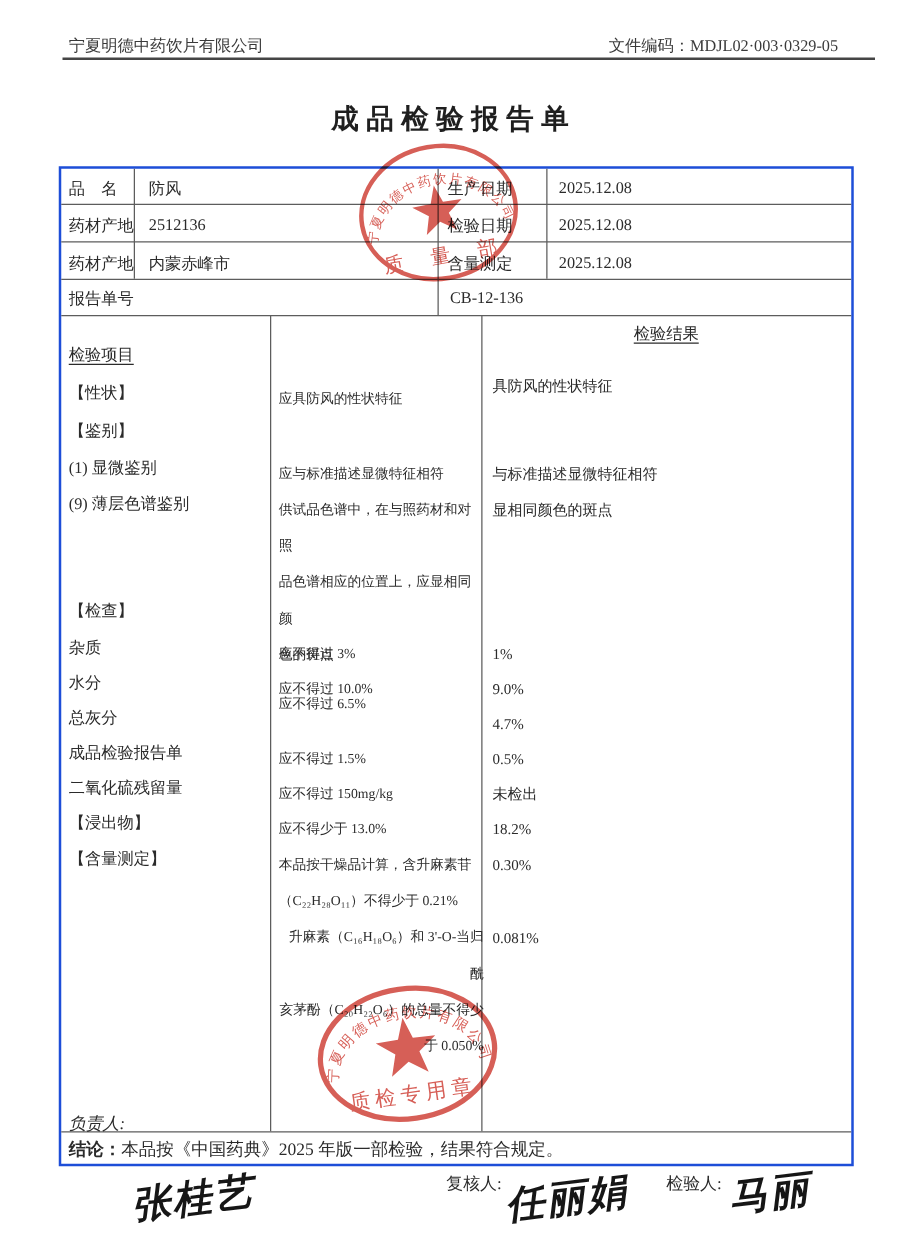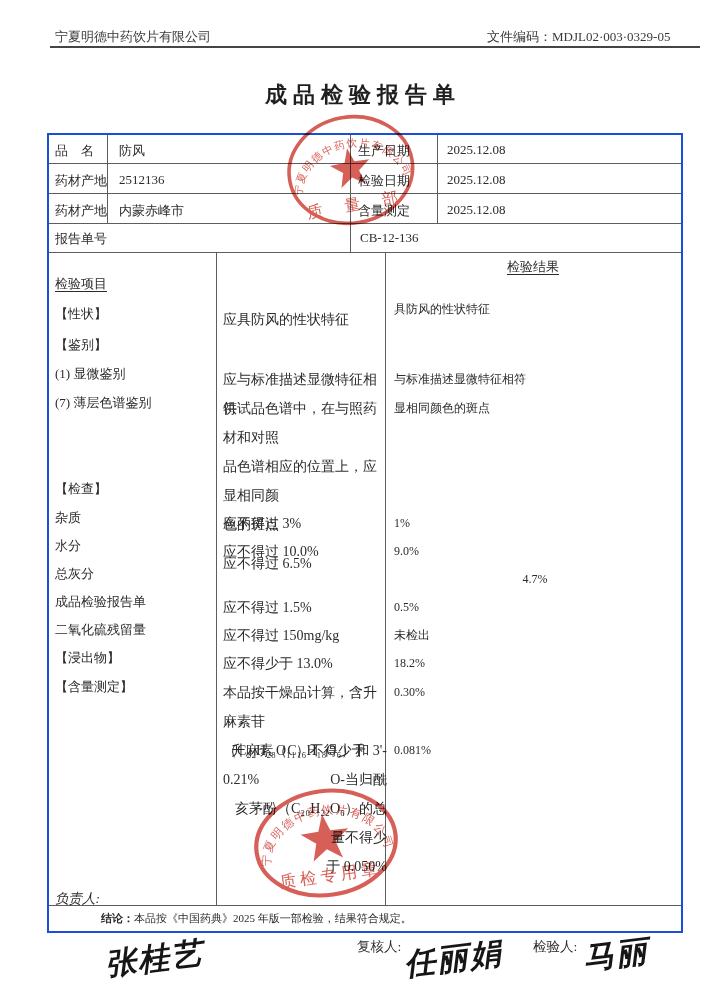--- a/index.html
+++ b/index.html
@@ -20,24 +20,24 @@
   
   #report-table{
     left:47px;top:133px;width:636px;height:800px;
     border:2px solid #1d4ed8;box-sizing:border-box;background:transparent;
   }
   .hline{position:absolute;left:0;width:632px;height:1px;background:#5d5d5d;}
   .vline{position:absolute;width:1px;background:#5d5d5d;}
   .cell{position:absolute;font-size:13px;white-space:pre;color:#2b2b2b;}
   .c-head{font-size:13px;text-decoration:underline;text-underline-offset:3px;}
   .body-c1{position:absolute;left:6px;width:158px;font-size:13px;white-space:pre;}
-  .body-c2{position:absolute;left:174px;width:164px;font-size:14px;line-height:29px;white-space:pre-line;margin-top:-8px;padding-top:8px;}
+  .body-c2{position:absolute;left:174px;width:164px;font-size:11px;line-height:29px;white-space:pre-line;margin-top:-8px;padding-top:8px;}
   .body-c3{position:absolute;left:345px;width:282px;font-size:12px;white-space:pre-line;line-height:29px;margin-top:-8px;padding-top:8px;}
   
-  #conclusion-row{left:6px;top:776px;font-size:11px;white-space:nowrap;margin-left:46px;}
+  #conclusion-row{left:6px;top:776px;font-size:14px;white-space:nowrap;}
   #conclusion-row b{font-weight:bold;}
   .sig-label{font-size:13.5px;white-space:nowrap;}
   .sig-hand{
     font-size:31px;font-style:italic;font-weight:bold;color:#161616;
     font-family:"DejaVu Serif",serif;white-space:nowrap;transform:rotate(-7deg);
     letter-spacing:2px;
   }
   
   .stamp{pointer-events:none;mix-blend-mode:multiply;opacity:.86;}
 </style>
@@ -87,35 +87,35 @@
   <div class="cell c-head" style="left:336px;top:123px;width:296px;text-align:center;">检验结果</div>
 
   <div id="report-body">
       <div class="body-c1" style="top: 170px;">【性状】</div>
       <div class="body-c2" style="top: 170px;">应具防风的性状特征</div>
       <div class="body-c3" style="top: 160px;">具防风的性状特征</div>
       <div class="body-c1" style="top: 201px;">【鉴别】</div>
       <div class="body-c1" style="top: 230px;">(1) 显微鉴别</div>
       <div class="body-c2" style="top: 230px;">应与标准描述显微特征相符</div>
       <div class="body-c3" style="top: 230px;">与标准描述显微特征相符</div>
-      <div class="body-c1" style="top: 259px;">(7) 薄层色谱鉴别</div>
+      <div class="body-c1" style="top: 259px;">(9) 薄层色谱鉴别</div>
       <div class="body-c2" style="top: 259px;">供试品色谱中，在与照药材和对照
 品色谱相应的位置上，应显相同颜
 色的斑点</div>
       <div class="body-c3" style="top: 259px;">显相同颜色的斑点</div>
       <div class="body-c1" style="top: 345px;">【检查】</div>
       <div class="body-c1" style="top: 374px;">杂质</div>
       <div class="body-c2" style="top: 374px;">应不得过 3%</div>
       <div class="body-c3" style="top: 374px;">1%</div>
       <div class="body-c1" style="top: 402px;">水分</div>
       <div class="body-c2" style="top: 402px;">应不得过 10.0%</div>
       <div class="body-c3" style="top: 402px;">9.0%</div>
       <div class="body-c1" style="top: 430px;">总灰分</div>
       <div class="body-c2" style="top: 414px;">应不得过 6.5%</div>
-      <div class="body-c3" style="top: 430px; text-align: center;">4.7%</div>
+      <div class="body-c3" style="top: 430px;">4.7%</div>
       <div class="body-c1" style="top: 458px;">成品检验报告单</div>
       <div class="body-c2" style="top: 458px;">应不得过 1.5%</div>
       <div class="body-c3" style="top: 458px;">0.5%</div>
       <div class="body-c1" style="top: 486px;">二氧化硫残留量</div>
       <div class="body-c2" style="top: 486px;">应不得过 150mg/kg</div>
       <div class="body-c3" style="top: 486px;">未检出</div>
       <div class="body-c1" style="top: 514px;">【浸出物】</div>
       <div class="body-c2" style="top: 514px;">应不得少于 13.0%</div>
       <div class="body-c3" style="top: 514px;">18.2%</div>
       <div class="body-c1" style="top: 543px;">【含量测定】</div>

